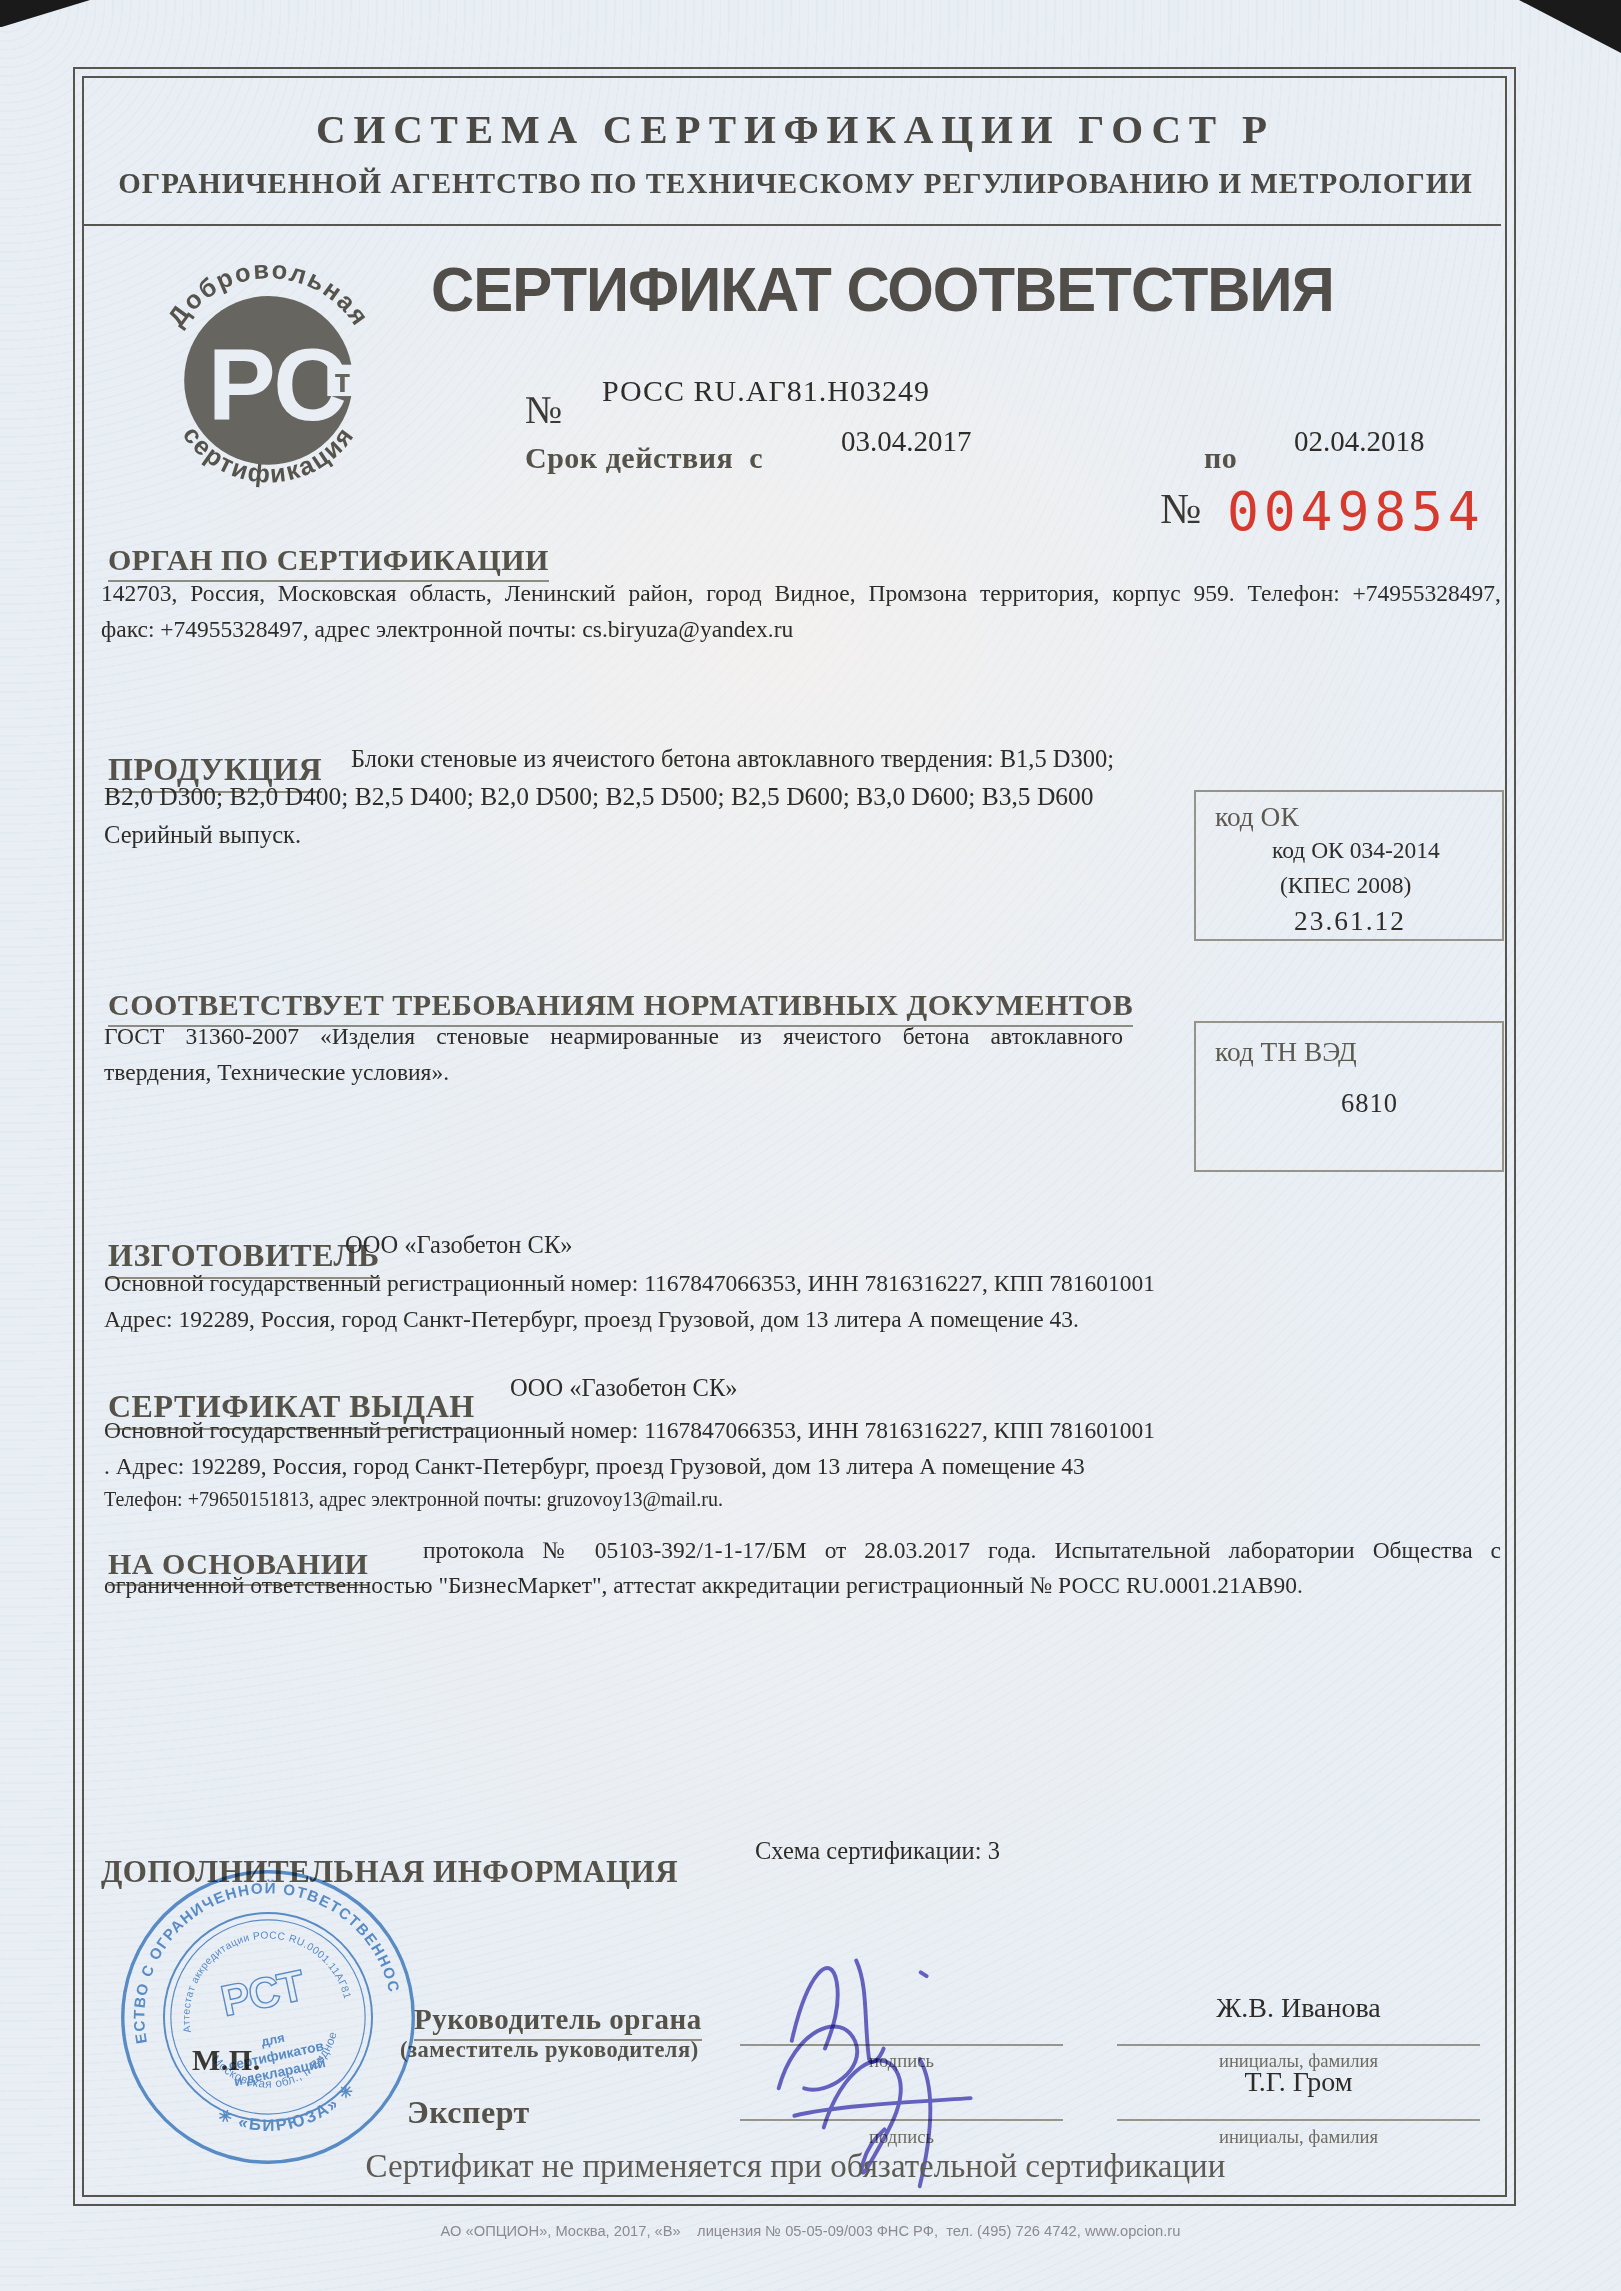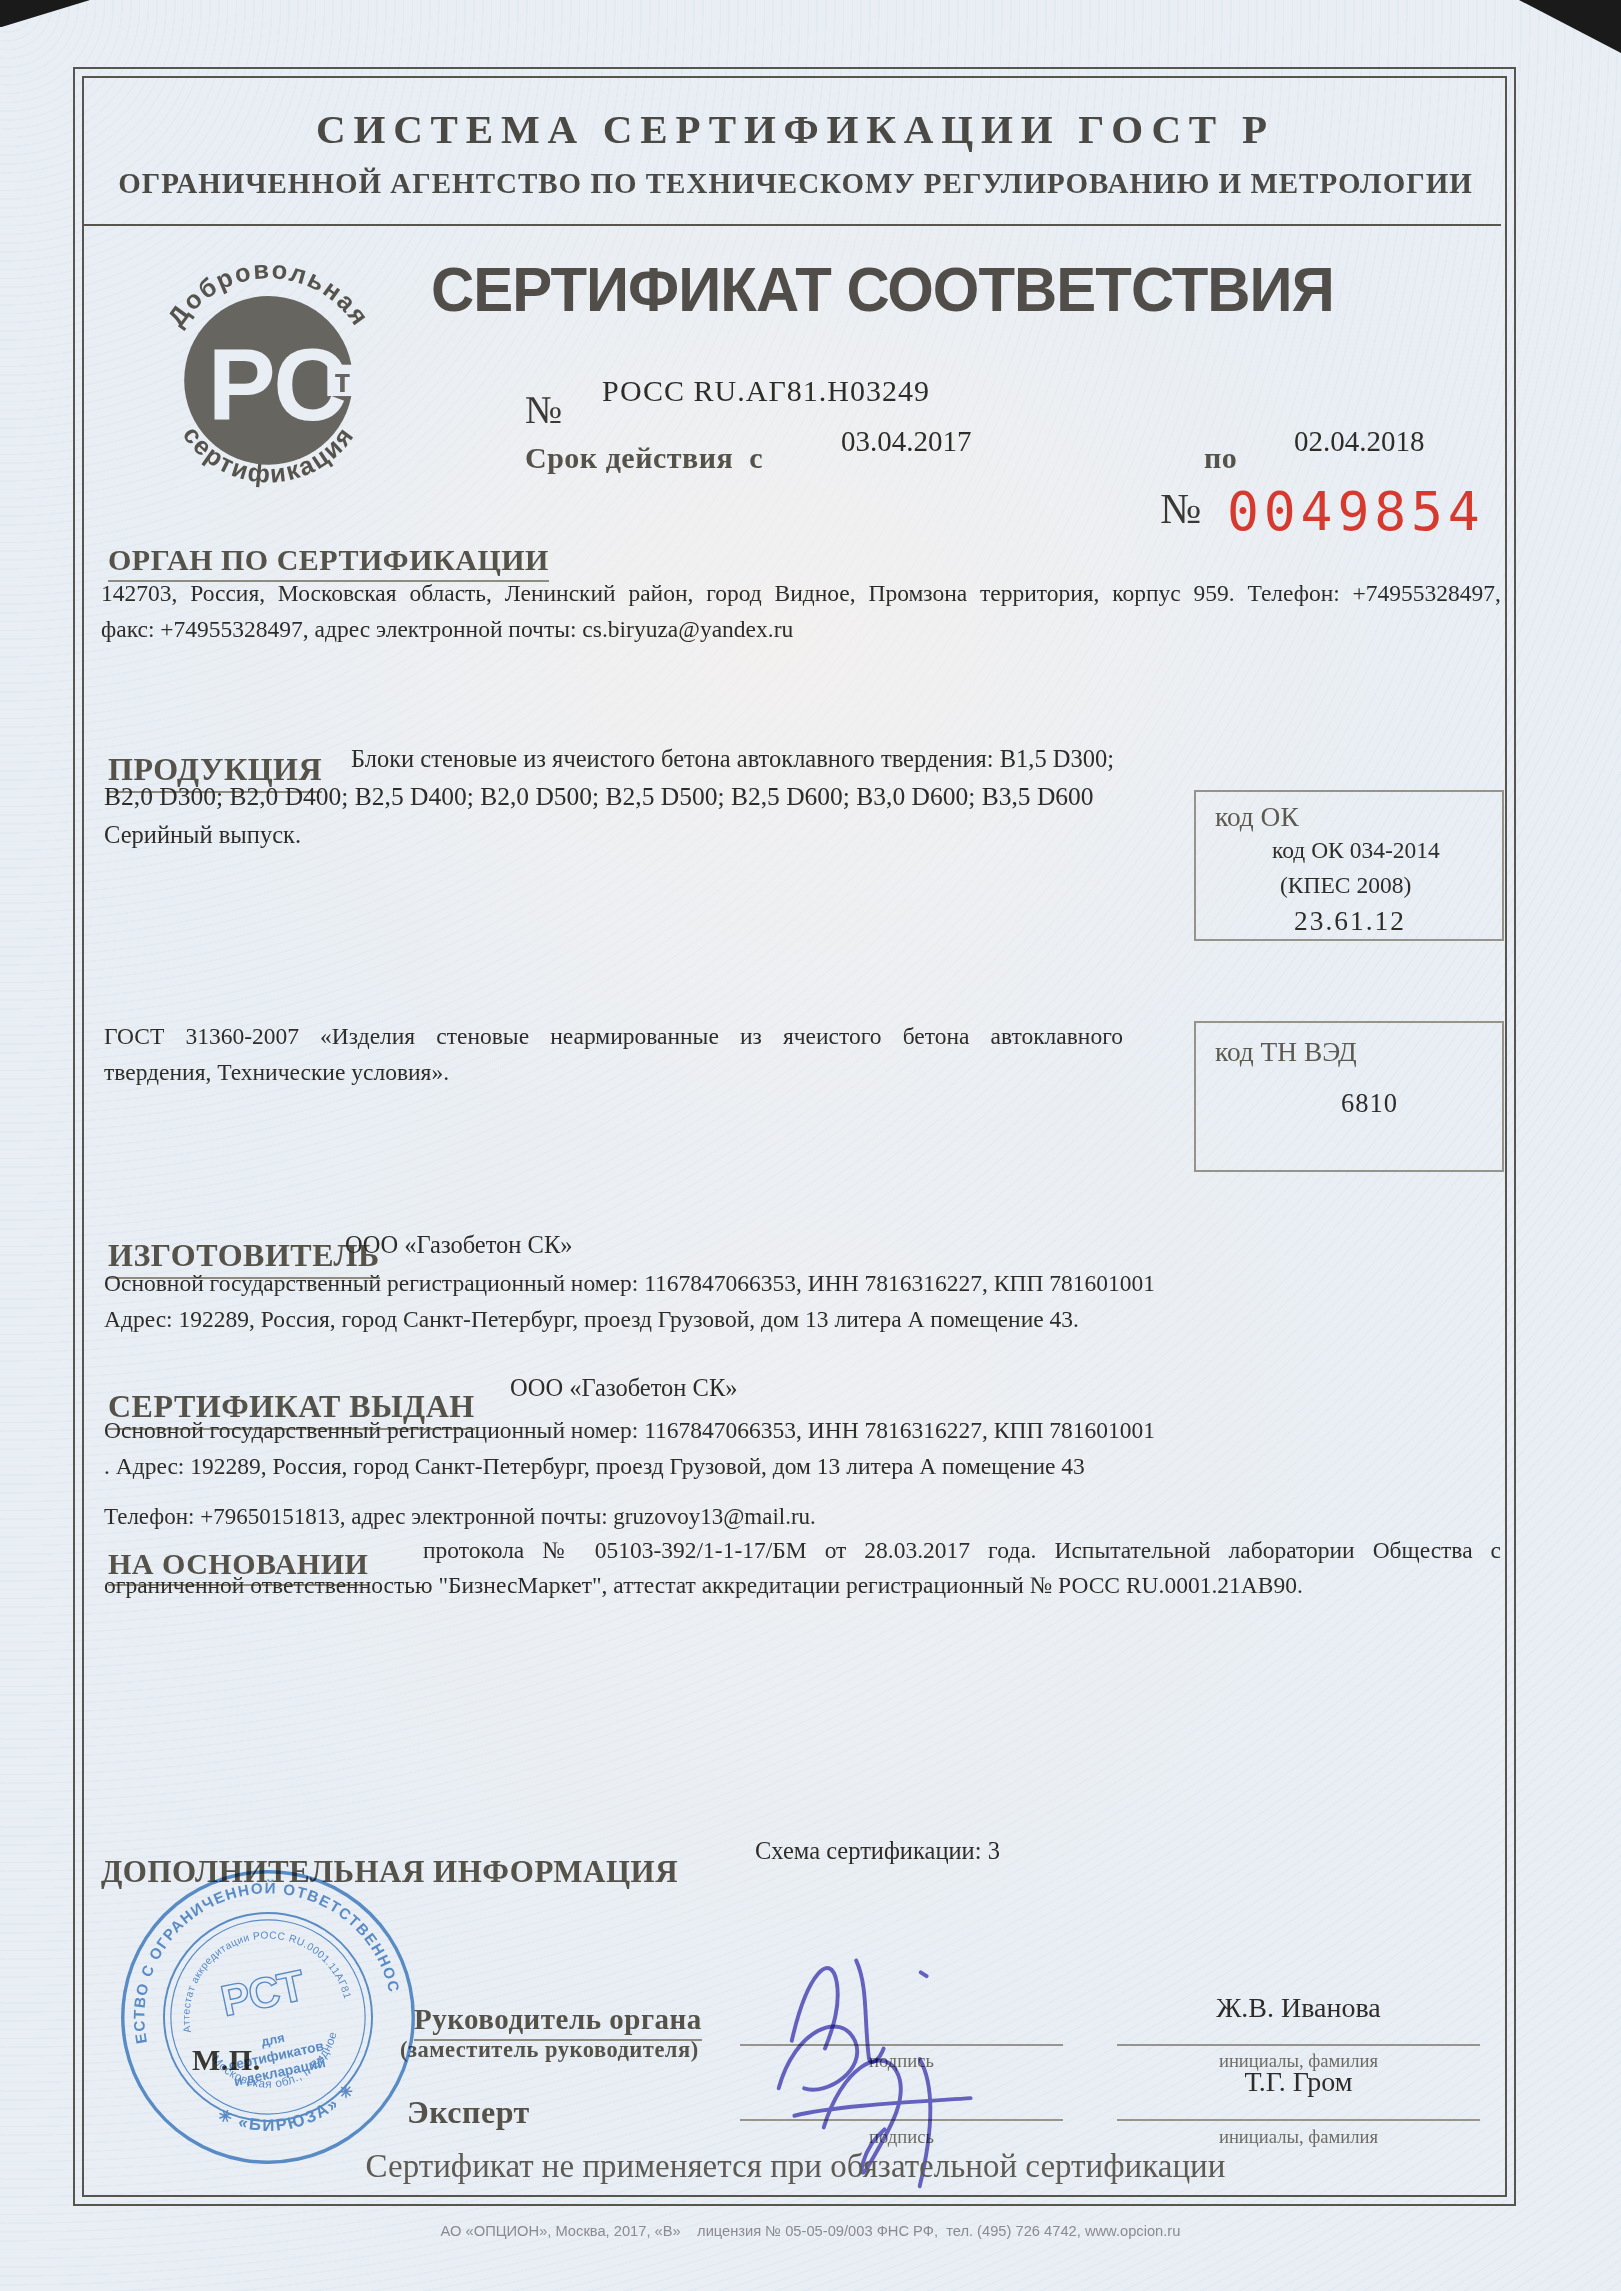--- a/index.html
+++ b/index.html
@@ -86,37 +86,38 @@
   <div class="t typed" style="left:351px;top:745px;font-size:24.5px;">Блоки стеновые из ячеистого бетона автоклавного твердения: В1,5 D300;</div>
   <div class="t typed" style="left:104px;top:782px;font-size:25.5px;">В2,0 D300; В2,0 D400; В2,5 D400; В2,0 D500; В2,5 D500; В2,5 D600; В3,0 D600; В3,5 D600</div>
   <div class="t typed" style="left:104px;top:821px;font-size:24.5px;">Серийный выпуск.</div>
 
   <div class="codebox" style="left:1194px;top:790px;width:306px;height:147px;"></div>
   <div class="t" style="left:1215px;top:802px;font-size:27.4px;color:#5c5a50;">код ОК</div>
   <div class="t typed" style="left:1272px;top:837px;font-size:23.5px;">код ОК 034-2014</div>
   <div class="t typed" style="left:1280px;top:872px;font-size:23.5px;">(КПЕС 2008)</div>
   <div class="t typed" style="left:1294px;top:906px;font-size:27.4px;letter-spacing:2px;">23.61.12</div>
 
+  <div class="t lbl ul" style="left:101px;top:988px;font-size:30px;">СООТВЕТСТВУЕТ ТРЕБОВАНИЯМ НОРМАТИВНЫХ ДОКУМЕНТОВ</div>
   <div class="t typed wrap just" style="left:104px;top:1023px;width:1019px;font-size:23.5px;">ГОСТ 31360-2007 «Изделия стеновые неармированные из ячеистого бетона автоклавного</div>
   <div class="t typed" style="left:104px;top:1059px;font-size:23.5px;">твердения, Технические условия».</div>
 
   <div class="codebox" style="left:1194px;top:1021px;width:306px;height:147px;"></div>
   <div class="t" style="left:1215px;top:1037px;font-size:27.4px;color:#5c5a50;">код ТН ВЭД</div>
   <div class="t typed" style="left:1341px;top:1088px;font-size:26.5px;letter-spacing:1px;">6810</div>
 
   <div class="t lbl ul" style="left:101px;top:1237px;font-size:32px;">ИЗГОТОВИТЕЛЬ</div>
   <div class="t typed" style="left:345px;top:1231px;font-size:24.5px;">ООО «Газобетон СК»</div>
   <div class="t typed" style="left:104px;top:1270px;font-size:23.5px;">Основной государственный регистрационный номер: 1167847066353, ИНН 7816316227, КПП 781601001</div>
   <div class="t typed" style="left:104px;top:1306px;font-size:23.5px;">Адрес: 192289, Россия, город Санкт-Петербург, проезд Грузовой, дом 13 литера А помещение 43.</div>
 
   <div class="t lbl ul" style="left:101px;top:1388px;font-size:32px;">СЕРТИФИКАТ ВЫДАН</div>
   <div class="t typed" style="left:510px;top:1374px;font-size:24.5px;">ООО «Газобетон СК»</div>
   <div class="t typed" style="left:104px;top:1417px;font-size:23.5px;">Основной государственный регистрационный номер: 1167847066353, ИНН 7816316227, КПП 781601001</div>
   <div class="t typed" style="left:104px;top:1453px;font-size:23.5px;">. Адрес: 192289, Россия, город Санкт-Петербург, проезд Грузовой, дом 13 литера А помещение 43</div>
-  <div class="t typed" style="left:104px;top:1488px;font-size:23px;margin-top:16px;">Телефон: +79650151813, адрес электронной почты: gruzovoy13@mail.ru.</div>
+  <div class="t typed" style="left:104px;top:1488px;font-size:20px;">Телефон: +79650151813, адрес электронной почты: gruzovoy13@mail.ru.</div>
 
   <div class="t lbl ul" style="left:101px;top:1547px;font-size:30px;">НА ОСНОВАНИИ</div>
   <div class="t typed wrap just" style="left:423px;top:1537px;width:1078px;font-size:23.5px;">протокола № 05103-392/1-1-17/БМ от 28.03.2017 года. Испытательной лаборатории Общества с</div>
   <div class="t typed" style="left:104px;top:1572px;font-size:23.5px;">ограниченной ответственностью "БизнесМаркет", аттестат аккредитации регистрационный № РОСС RU.0001.21АВ90.</div>
 
   <div class="t lbl" style="left:101px;top:1854px;font-size:31px;">ДОПОЛНИТЕЛЬНАЯ ИНФОРМАЦИЯ</div>
   <div class="t typed" style="left:755px;top:1837px;font-size:24.5px;">Схема сертификации: 3</div>
 
   <div class="t lbl" style="left:192px;top:2043px;font-size:30px;color:#3a3832;">М.П.</div>
 

